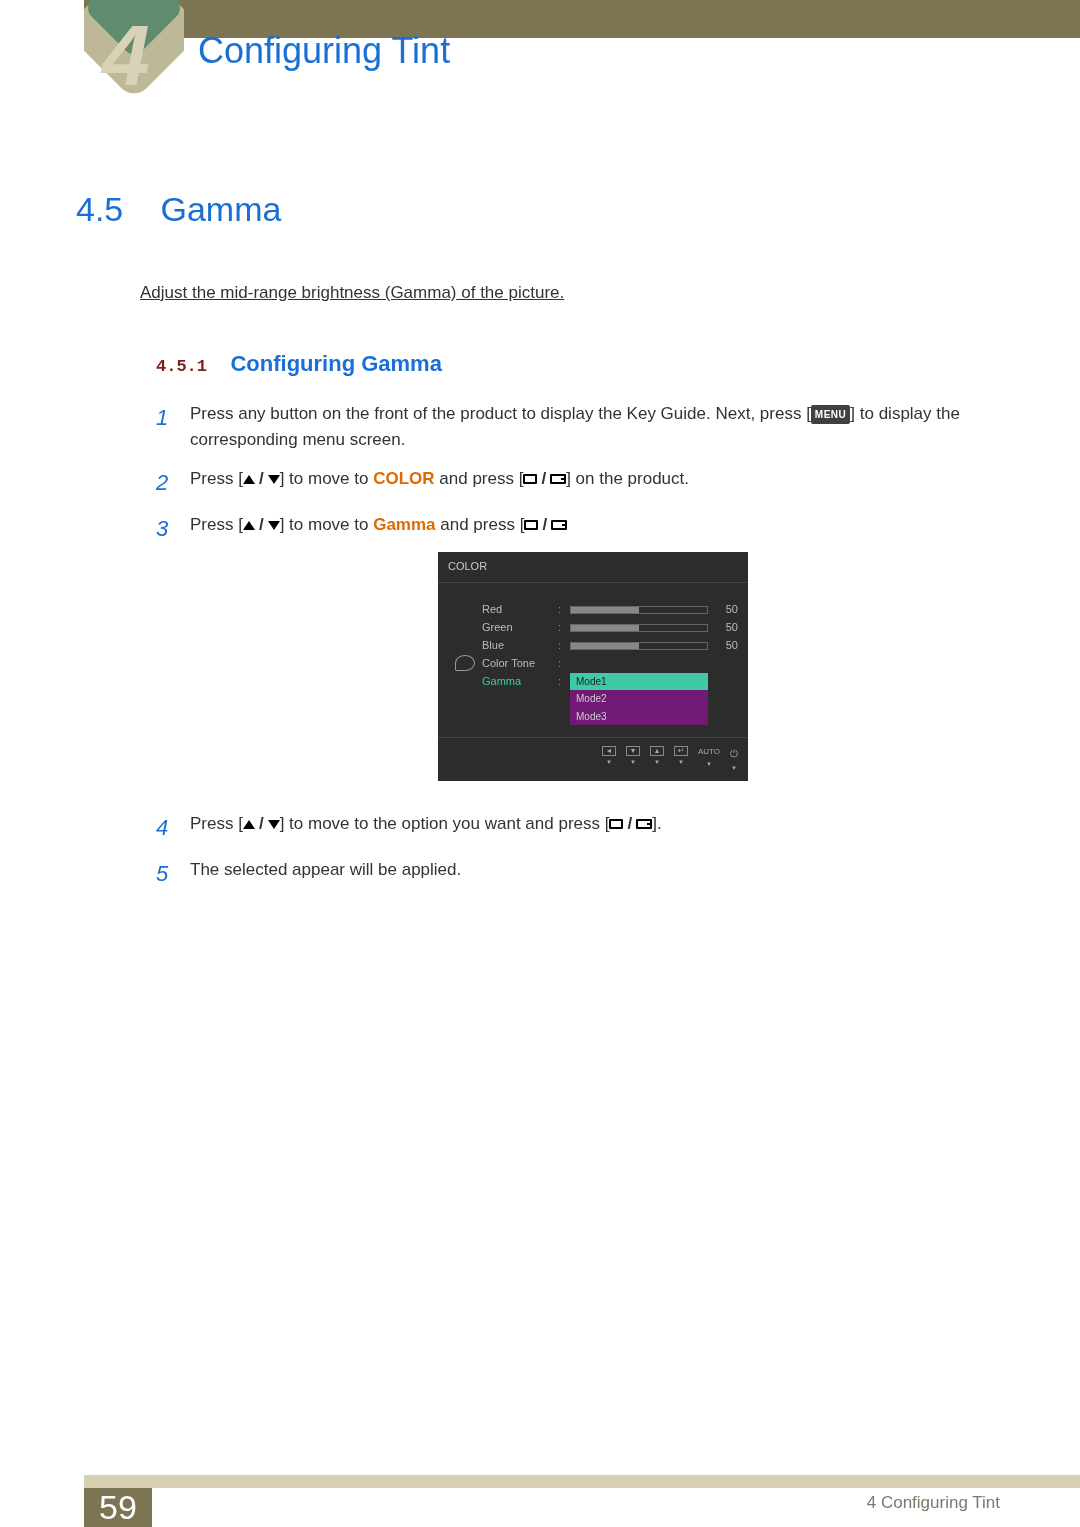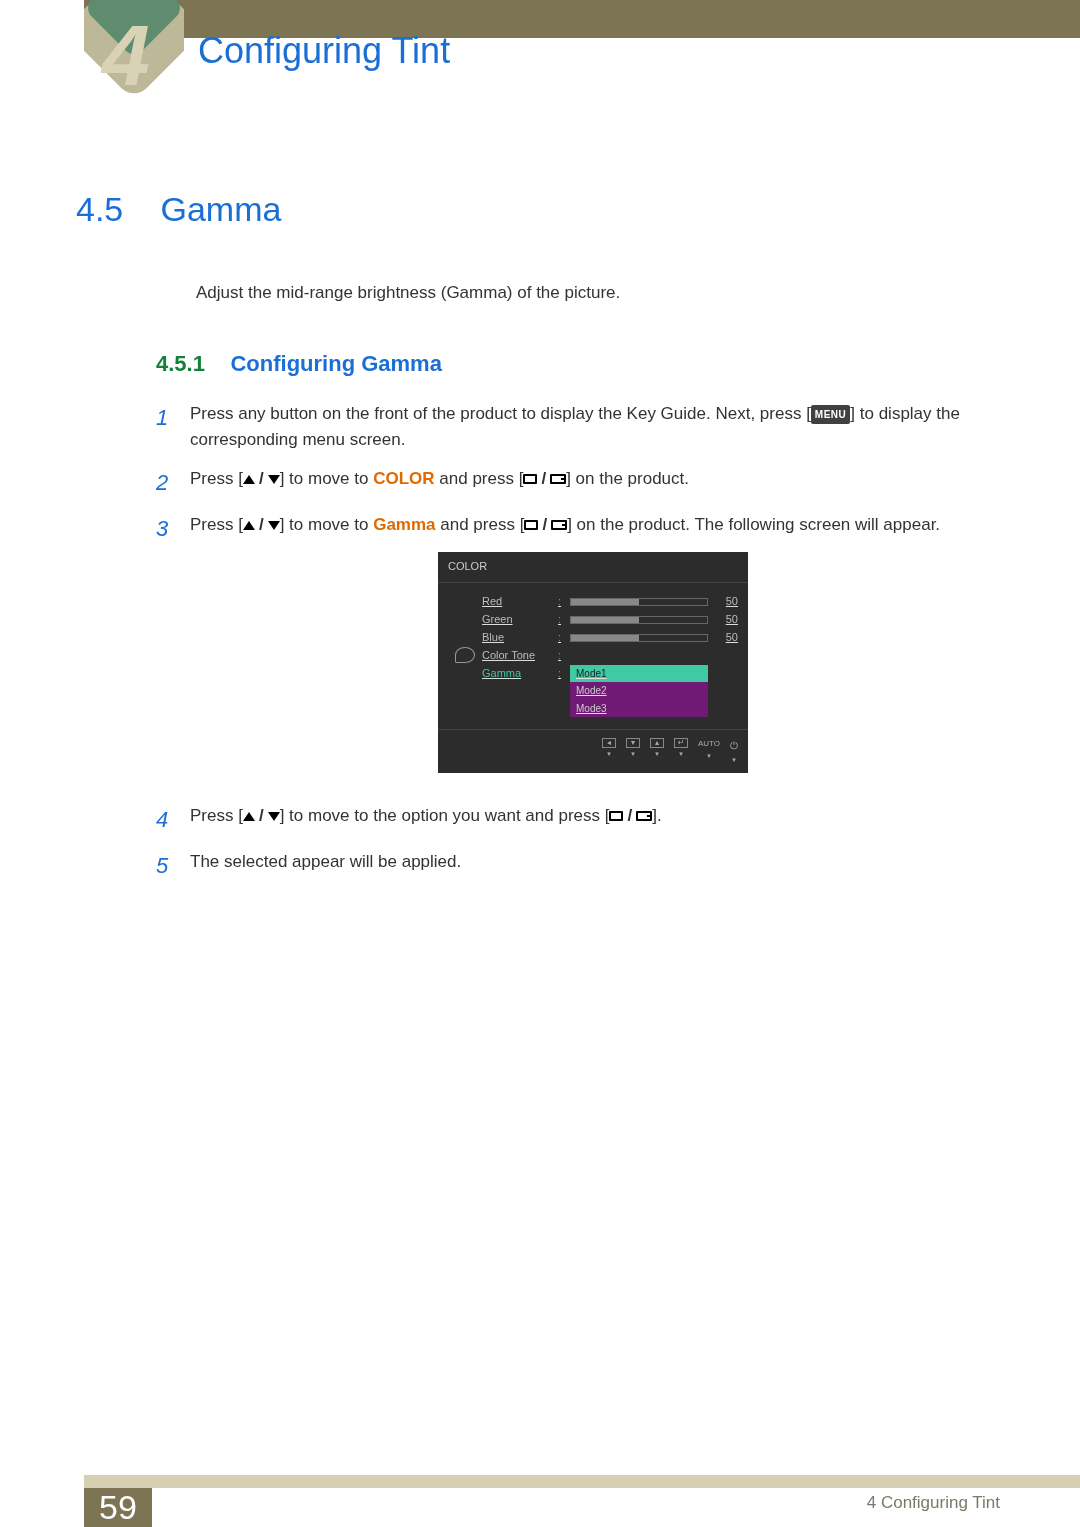--- a/index.html
+++ b/index.html
@@ -66,34 +66,36 @@
     display: inline-block;
     width: 80px;
   }
   .sec-title {
     font-size: 34px;
     color: #1a6fd6;
     font-weight: 500;
   }
   .intro {
     margin-top: 54px;
-    margin-left: 120px;
+    margin-left: 64px;
     font-size: 17px;
     color: #333;
+    text-decoration: underline;
   }
   .subsec {
     margin-top: 48px;
     margin-left: 80px;
   }
   .subsec-num {
-    font-size: 22px;
-    color: #15803d;
+    font-size: 17px;
+    color: #7f1d1d;
     font-weight: 600;
     display: inline-block;
     width: 70px;
+    font-family: Liberation Mono, monospace;
   }
   .subsec-title {
     font-size: 22px;
     color: #1a6fd6;
     font-weight: 600;
     text-align: right;
   }
   .steps {
     margin-top: 24px;
     margin-left: 80px;
@@ -175,22 +177,21 @@
     padding-bottom: 4px;
   }
   .osd-title {
     padding: 6px 10px;
     font-size: 11px;
     color: #ccc;
     border-bottom: 1px solid #444;
   }
   .osd-body {
     display: flex;
-    padding: 10px 10px 4px 10px;
-    text-decoration: underline;
+    padding: 18px 10px 4px 10px;
   }
   .osd-icon-col {
     width: 34px;
     display: flex;
     align-items: center;
     justify-content: center;
     color: #888;
   }
   .palette-icon {
     width: 20px; height: 16px;
@@ -345,21 +346,21 @@
       <div class="step-num">3</div>
       <div class="step-body">
         <span>Press [</span><span class="icon-updown">
             <span class="tri-up"></span>
             <span class="slash">/</span>
             <span class="tri-down"></span>
           </span><span>] to move to </span><span class="em-orange">Gamma</span><span> and press [</span><span class="icon-enter">
             <span class="sq-icon"></span>
             <span class="slash">/</span>
             <span class="ret-icon"></span>
-          </span><span>] on the product. The following screen will appear.</span>
+          </span>
 
         
         <div class="osd">
           <div class="osd-title">COLOR</div>
           <div class="osd-body">
             <div class="osd-icon-col">
               <div class="palette-icon"></div>
             </div>
             <div class="osd-rows">
               <div class="osd-row">

